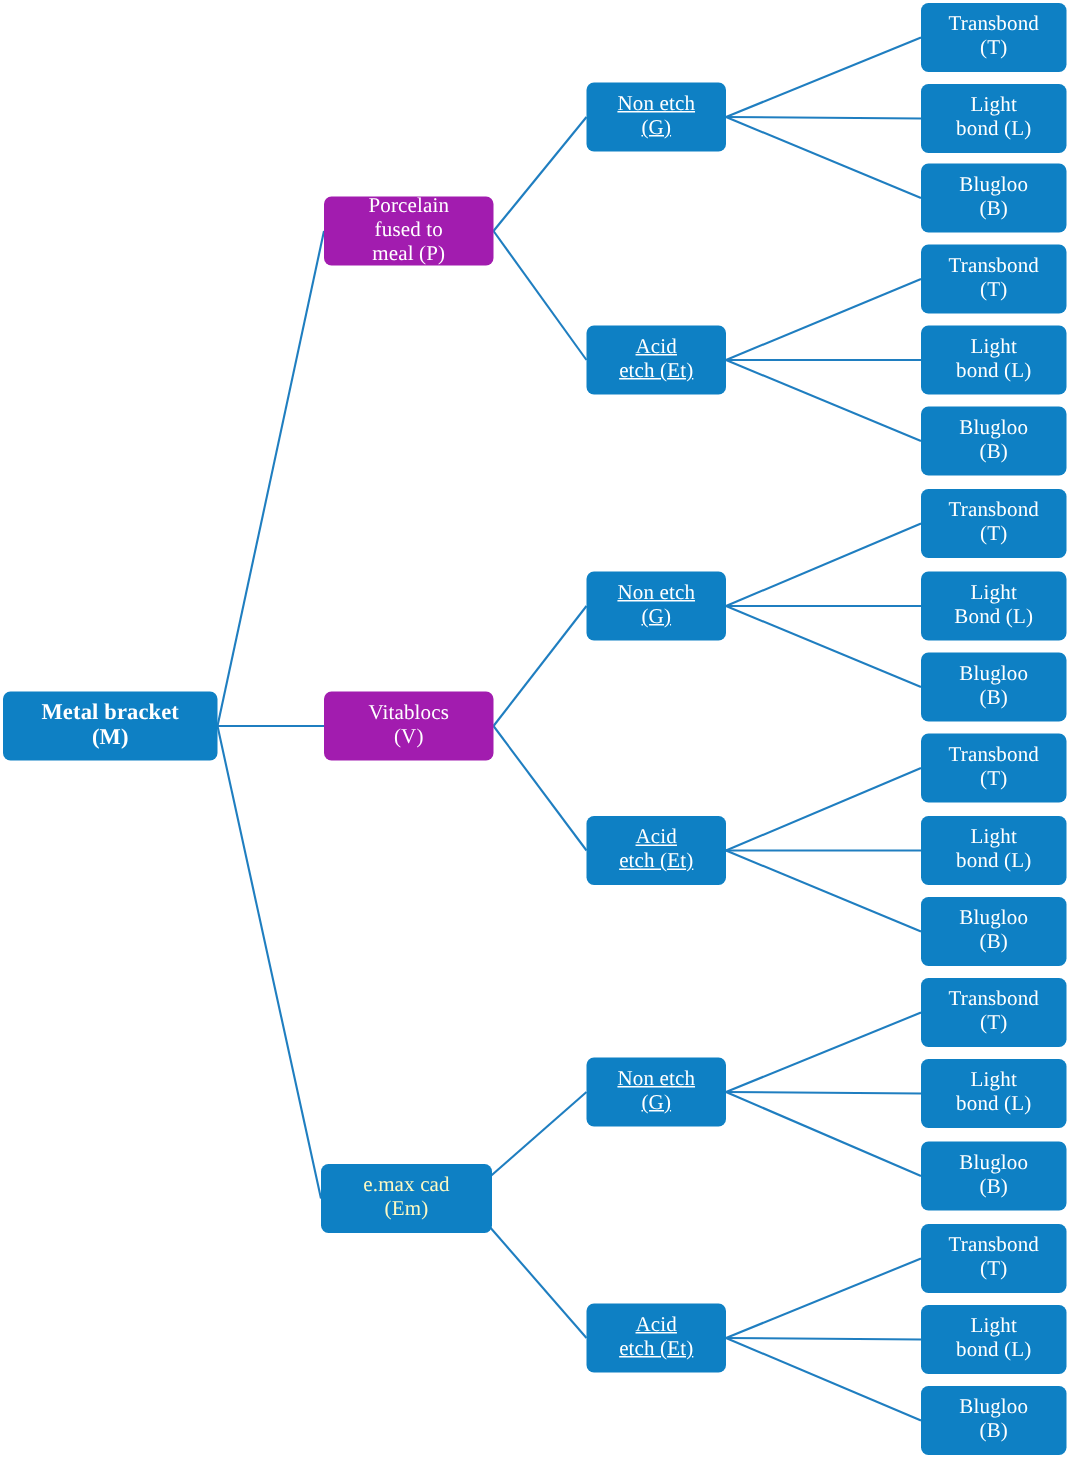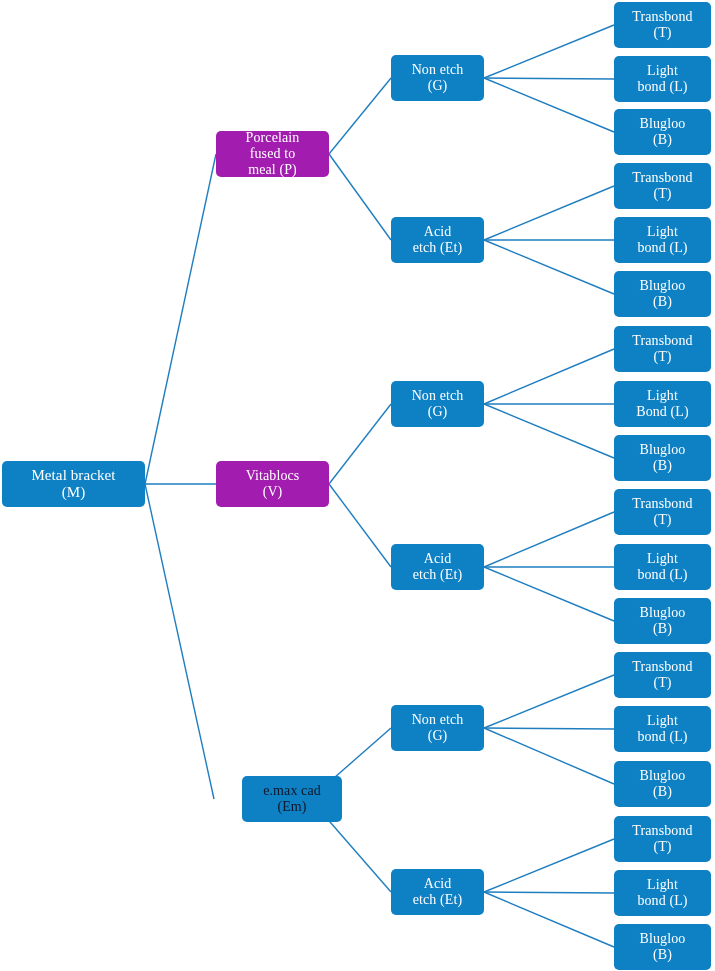--- a/index.html
+++ b/index.html
@@ -36,21 +36,21 @@
     align-items: center;
     justify-content: center;
     text-align: center;
     line-height: 1.15;
     padding: 2px 20px;
     z-index: 2;
     letter-spacing: 0.1px;
   }
   .node-root     { font-size: 15px; }
   .node-level1   { font-size: 14px; }
-  .node-level2   { font-size: 14px; }
+  .node-level2   { font-size: 14px; text-decoration: underline; }
   .node-leaf     { font-size: 14px; }
 </style>
 </head>
 <body>
 
 <div id="diagram">
 
   <svg id="edge-layer" width="715" height="971" viewBox="0 0 715 971" xmlns="http://www.w3.org/2000/svg">
       <line x1="145" y1="484" x2="216" y2="154" stroke="#1f7ec0" stroke-width="1.4"></line>
       <line x1="145" y1="484" x2="216" y2="484" stroke="#1f7ec0" stroke-width="1.4"></line>
@@ -75,30 +75,30 @@
       <line x1="484" y1="567" x2="614" y2="621" stroke="#1f7ec0" stroke-width="1.4"></line>
       <line x1="484" y1="728" x2="614" y2="675" stroke="#1f7ec0" stroke-width="1.4"></line>
       <line x1="484" y1="728" x2="614" y2="729" stroke="#1f7ec0" stroke-width="1.4"></line>
       <line x1="484" y1="728" x2="614" y2="784" stroke="#1f7ec0" stroke-width="1.4"></line>
       <line x1="484" y1="892" x2="614" y2="839" stroke="#1f7ec0" stroke-width="1.4"></line>
       <line x1="484" y1="892" x2="614" y2="893" stroke="#1f7ec0" stroke-width="1.4"></line>
       <line x1="484" y1="892" x2="614" y2="947" stroke="#1f7ec0" stroke-width="1.4"></line>
     </svg>
 
   <div id="node-layer">
-      <div class="node node-root" style="left: 2px; top: 461px; width: 143px; height: 46px; background: rgb(14, 128, 196); color: rgb(255, 255, 255);">
+      <div class="node node-root" style="left: 2px; top: 461px; width: 143px; height: 46px; background: rgb(14, 128, 196); color: rgb(255, 255, 255); font-weight: bold;">
         <span>Metal bracket (M)</span>
       </div>
       <div class="node node-level1" style="left: 216px; top: 131px; width: 113px; height: 46px; background: #a21caf; color: rgb(255, 255, 255);">
         <span>Porcelain fused to meal (P)</span>
       </div>
       <div class="node node-level1" style="left: 216px; top: 461px; width: 113px; height: 46px; background: #a21caf; color: rgb(255, 255, 255);">
         <span>Vitablocs (V)</span>
       </div>
-      <div class="node node-level1" style="left: 214px; top: 776px; width: 100px; height: 46px; background: rgb(14, 128, 196); color: #0f172a; margin-left: 28px;">
+      <div class="node node-level1" style="left: 214px; top: 776px; width: 114px; height: 46px; background: rgb(14, 128, 196); color: #fef9c3;">
         <span>e.max cad (Em)</span>
       </div>
       <div class="node node-level2" style="left: 391px; top: 55px; width: 93px; height: 46px; background: rgb(14, 128, 196); color: rgb(255, 255, 255);">
         <span>Non etch (G)</span>
       </div>
       <div class="node node-level2" style="left: 391px; top: 217px; width: 93px; height: 46px; background: rgb(14, 128, 196); color: rgb(255, 255, 255);">
         <span>Acid etch (Et)</span>
       </div>
       <div class="node node-level2" style="left: 391px; top: 381px; width: 93px; height: 46px; background: rgb(14, 128, 196); color: rgb(255, 255, 255);">
         <span>Non etch (G)</span>

